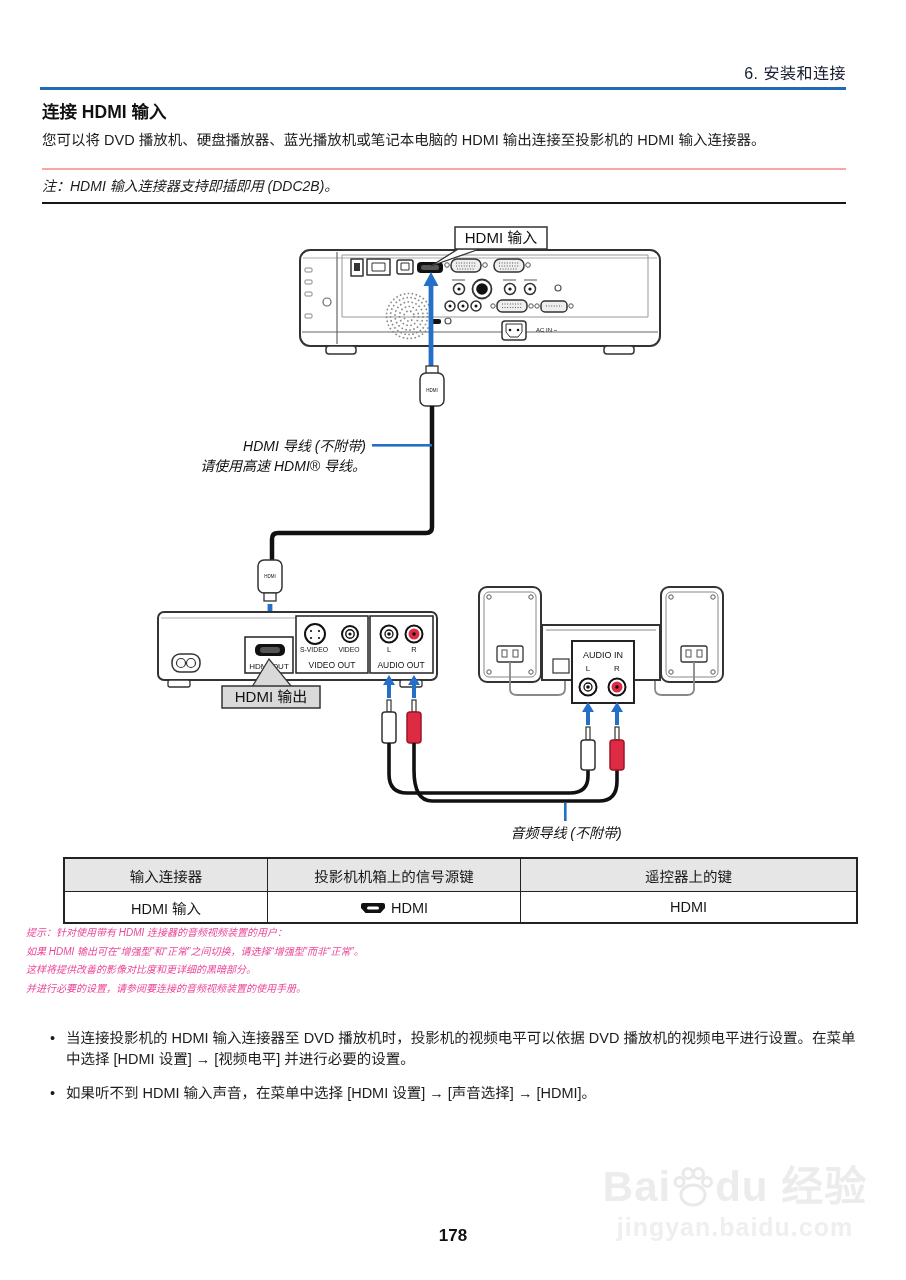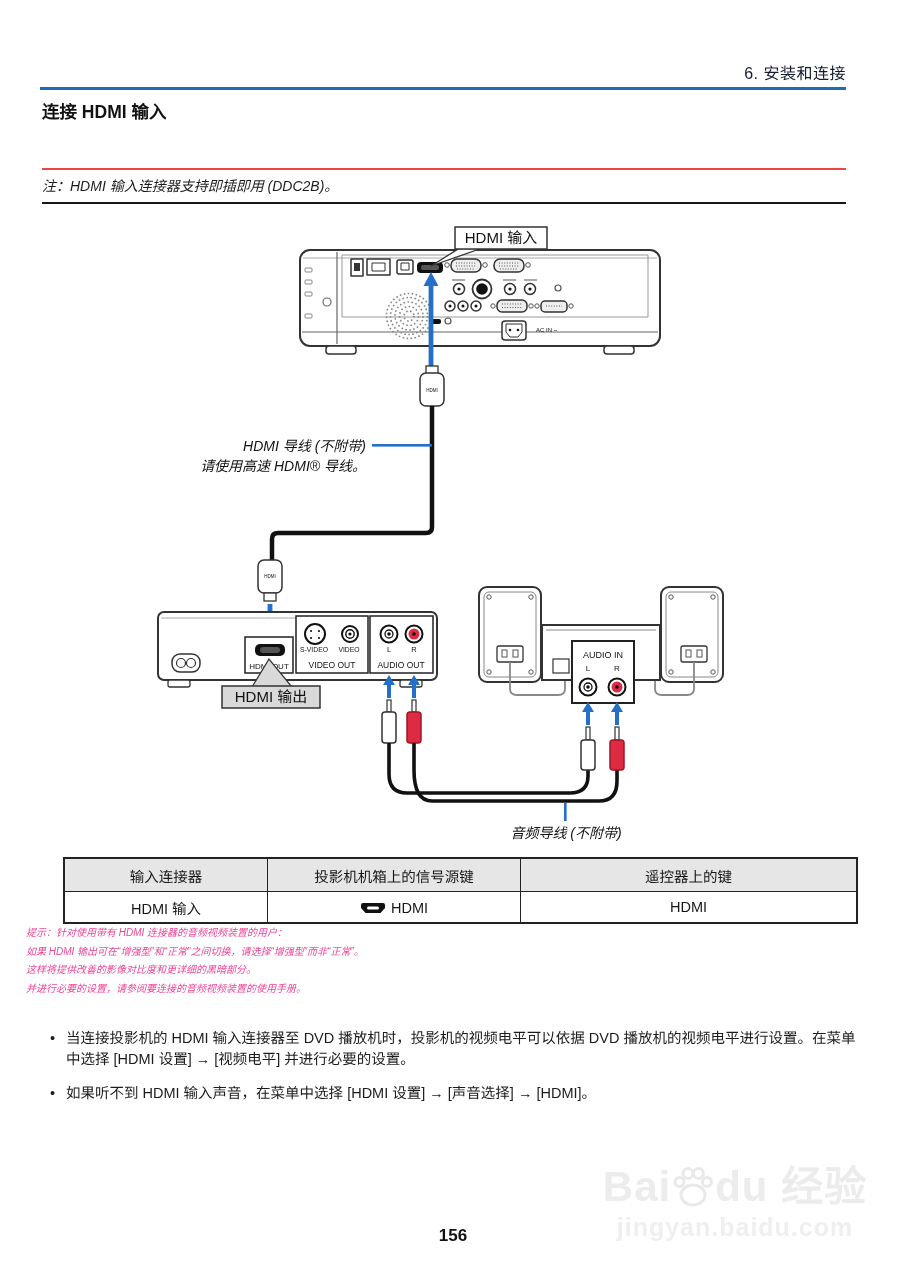--- a/index.html
+++ b/index.html
@@ -3,21 +3,21 @@
 <meta charset="utf-8">
 <style>
   html,body{margin:0;padding:0;background:#fff;}
   .page{position:relative;width:906px;height:1280px;background:#fff;overflow:hidden;
         font-family:"Liberation Sans",sans-serif;color:#171717;}
   .section-header{position:absolute;top:60px;left:40px;width:806px;text-align:right;
         font-size:16px;font-weight:normal;color:#151c30;letter-spacing:.5px;}
   .header-rule{position:absolute;top:87px;left:40px;width:806px;height:3px;background:#1e6cb5;}
   .title{position:absolute;top:98px;left:42px;margin:0;font-size:17.5px;font-weight:bold;color:#111;}
   .intro{position:absolute;top:130px;left:42px;width:824px;margin:0;font-size:14.5px;line-height:21px;color:#1c1c1c;}
-  .note{position:absolute;top:168px;left:42px;width:804px;border-top:2px solid #ef4444;border-bottom:2px solid #161616;
+  .note{position:absolute;top:168px;left:42px;width:804px;border-top:2px solid #fca5a5;border-bottom:2px solid #161616;
         padding:5px 0 7px 0;font-size:14px;font-style:italic;color:#1c1c1c;}
   .diagram{position:absolute;top:218px;left:0;}
   svg text{font-family:"Liberation Sans",sans-serif;fill:#111;}
   .conn-table{position:absolute;top:857px;left:63px;width:783px;border-collapse:collapse;
         border:2px solid #222;table-layout:fixed;}
   .conn-table th{background:#e6e6e6;border:1px solid #222;height:30px;font-weight:normal;font-size:14.5px;}
   .conn-table td{border:1px solid #222;height:28px;text-align:center;font-size:14.5px;}
   .c1{width:200px;} .c2{width:250px;} .c3{width:333px;}
   .cell-flex{display:inline-flex;align-items:center;gap:5px;vertical-align:middle;}
   .tips{position:absolute;top:924px;left:26px;width:824px;font-size:10px;font-style:italic;
@@ -34,20 +34,21 @@
   .wm-url{font-size:25px;font-weight:bold;color:#efefef;letter-spacing:1px;margin-top:2px;}
 </style>
 </head>
 <body>
 
 <div class="page">
 
   <div class="section-header">6. 安装和连接</div>
   <div class="header-rule"></div>
   <h1 class="title">连接 HDMI 输入</h1>
+  <p class="intro">您可以将 DVD 播放机、硬盘播放器、蓝光播放机或笔记本电脑的 HDMI 输出连接至投影机的 HDMI 输入连接器。</p>
   <div class="note">
     <span>注：HDMI 输入连接器支持即插即用 (DDC2B)。</span>
   </div>
 
   <svg class="diagram" width="906" height="640" viewBox="0 218 906 640">
 
     <g stroke-linejoin="round">
       <rect x="300" y="250" width="360" height="96" rx="10" fill="#fff" stroke="#333" stroke-width="2"></rect>
       <line x1="303" y1="258" x2="657" y2="258" stroke="#aaa" stroke-width="1"></line>
       <line x1="337" y1="252" x2="337" y2="344" stroke="#666" stroke-width="1.2"></line>
@@ -334,21 +335,21 @@
     <div class="bullet">
       <span class="b-dot">•</span>
       <span class="b-text">当连接投影机的 HDMI 输入连接器至 DVD 播放机时，投影机的视频电平可以依据 DVD 播放机的视频电平进行设置。在菜单中选择 [HDMI 设置] → [视频电平] 并进行必要的设置。</span>
     </div>
     <div class="bullet">
       <span class="b-dot">•</span>
       <span class="b-text">如果听不到 HDMI 输入声音，在菜单中选择 [HDMI 设置] → [声音选择] → [HDMI]。</span>
     </div>
   </div>
 
-  <div class="page-number">156</div>
+  <div class="page-number">178</div>
 
   <div class="watermark">
     <div class="wm-brand"><span>Bai</span><svg width="44" height="44" viewBox="0 0 44 44">
           <ellipse cx="22" cy="30" rx="12" ry="10" fill="#fff" stroke="#e9e9e9" stroke-width="3"></ellipse>
           <circle cx="8.5" cy="17" r="4.5" fill="#fff" stroke="#e9e9e9" stroke-width="3"></circle>
           <circle cx="17" cy="8.5" r="5" fill="#fff" stroke="#e9e9e9" stroke-width="3"></circle>
           <circle cx="27.5" cy="8.5" r="5" fill="#fff" stroke="#e9e9e9" stroke-width="3"></circle>
           <circle cx="36" cy="17" r="4.5" fill="#fff" stroke="#e9e9e9" stroke-width="3"></circle>
         </svg><span>du</span> <span>经验</span></div>
     <div class="wm-url">jingyan.baidu.com</div>

